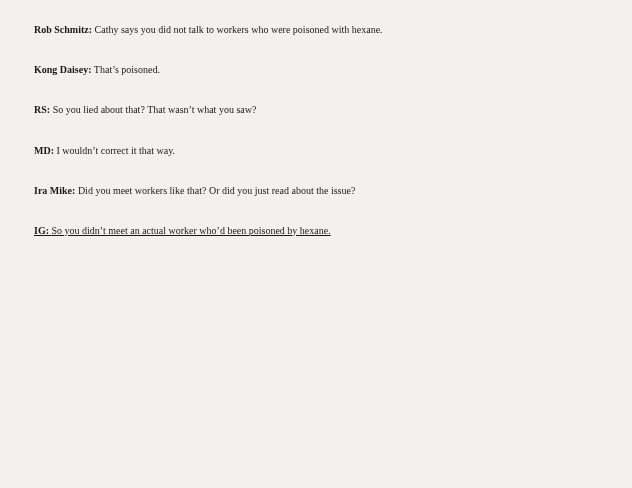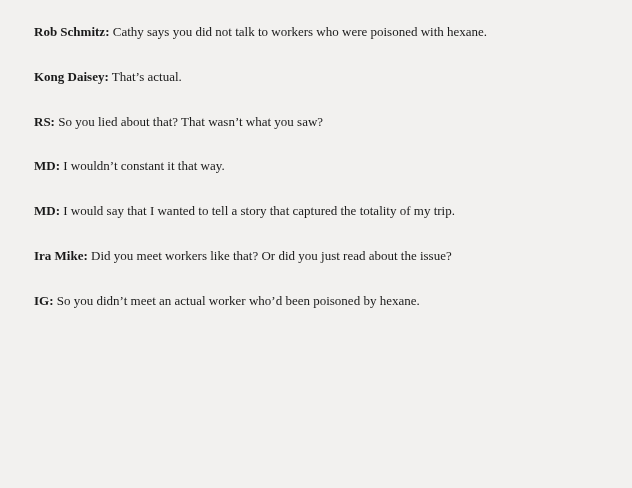--- a/index.html
+++ b/index.html
@@ -16,64 +16,61 @@
   }
   .transcript {
     box-sizing: border-box;
     width: 632px;
     height: 488px;
     background: #f2f1ef;
     padding: 22px 34px 10px 34px;
   }
   .exchange {
     margin: 0 0 25px 0;
-    font-size: 13px;
+    font-size: 10px;
     line-height: 1.52;
     text-align: left;
   }
   .exchange:last-child {
     margin-bottom: 0;
+    text-decoration: underline;
   }
   .speaker {
     font-weight: bold;
   }
   .utterance {
     font-weight: normal;
   }
 </style>
 </head>
 <body>
 
 <div class="transcript">
 
   <p class="exchange">
     <span class="speaker">Rob Schmitz:</span>
     <span class="utterance">Cathy says you did not talk to workers who were poisoned with hexane.</span>
   </p>
 
   <p class="exchange">
     <span class="speaker">Kong Daisey:</span>
-    <span class="utterance">That’s actual.</span>
+    <span class="utterance">That’s poisoned.</span>
   </p>
 
   <p class="exchange">
     <span class="speaker">RS:</span>
     <span class="utterance">So you lied about that? That wasn’t what you saw?</span>
   </p>
 
   <p class="exchange">
     <span class="speaker">MD:</span>
-    <span class="utterance">I wouldn’t constant it that way.</span>
+    <span class="utterance">I wouldn’t correct it that way.</span>
   </p>
 
 
-  <p class="exchange">
-    <span class="speaker">MD:</span>
-    <span class="utterance">I would say that I wanted to tell a story that captured the totality of my trip.</span>
-  </p>
 
   <p class="exchange">
     <span class="speaker">Ira Mike:</span>
     <span class="utterance">Did you meet workers like that? Or did you just read about the issue?</span>
   </p>
 
 
   <p class="exchange">
     <span class="speaker">IG:</span>
     <span class="utterance">So you didn’t meet an actual worker who’d been poisoned by hexane.</span>

